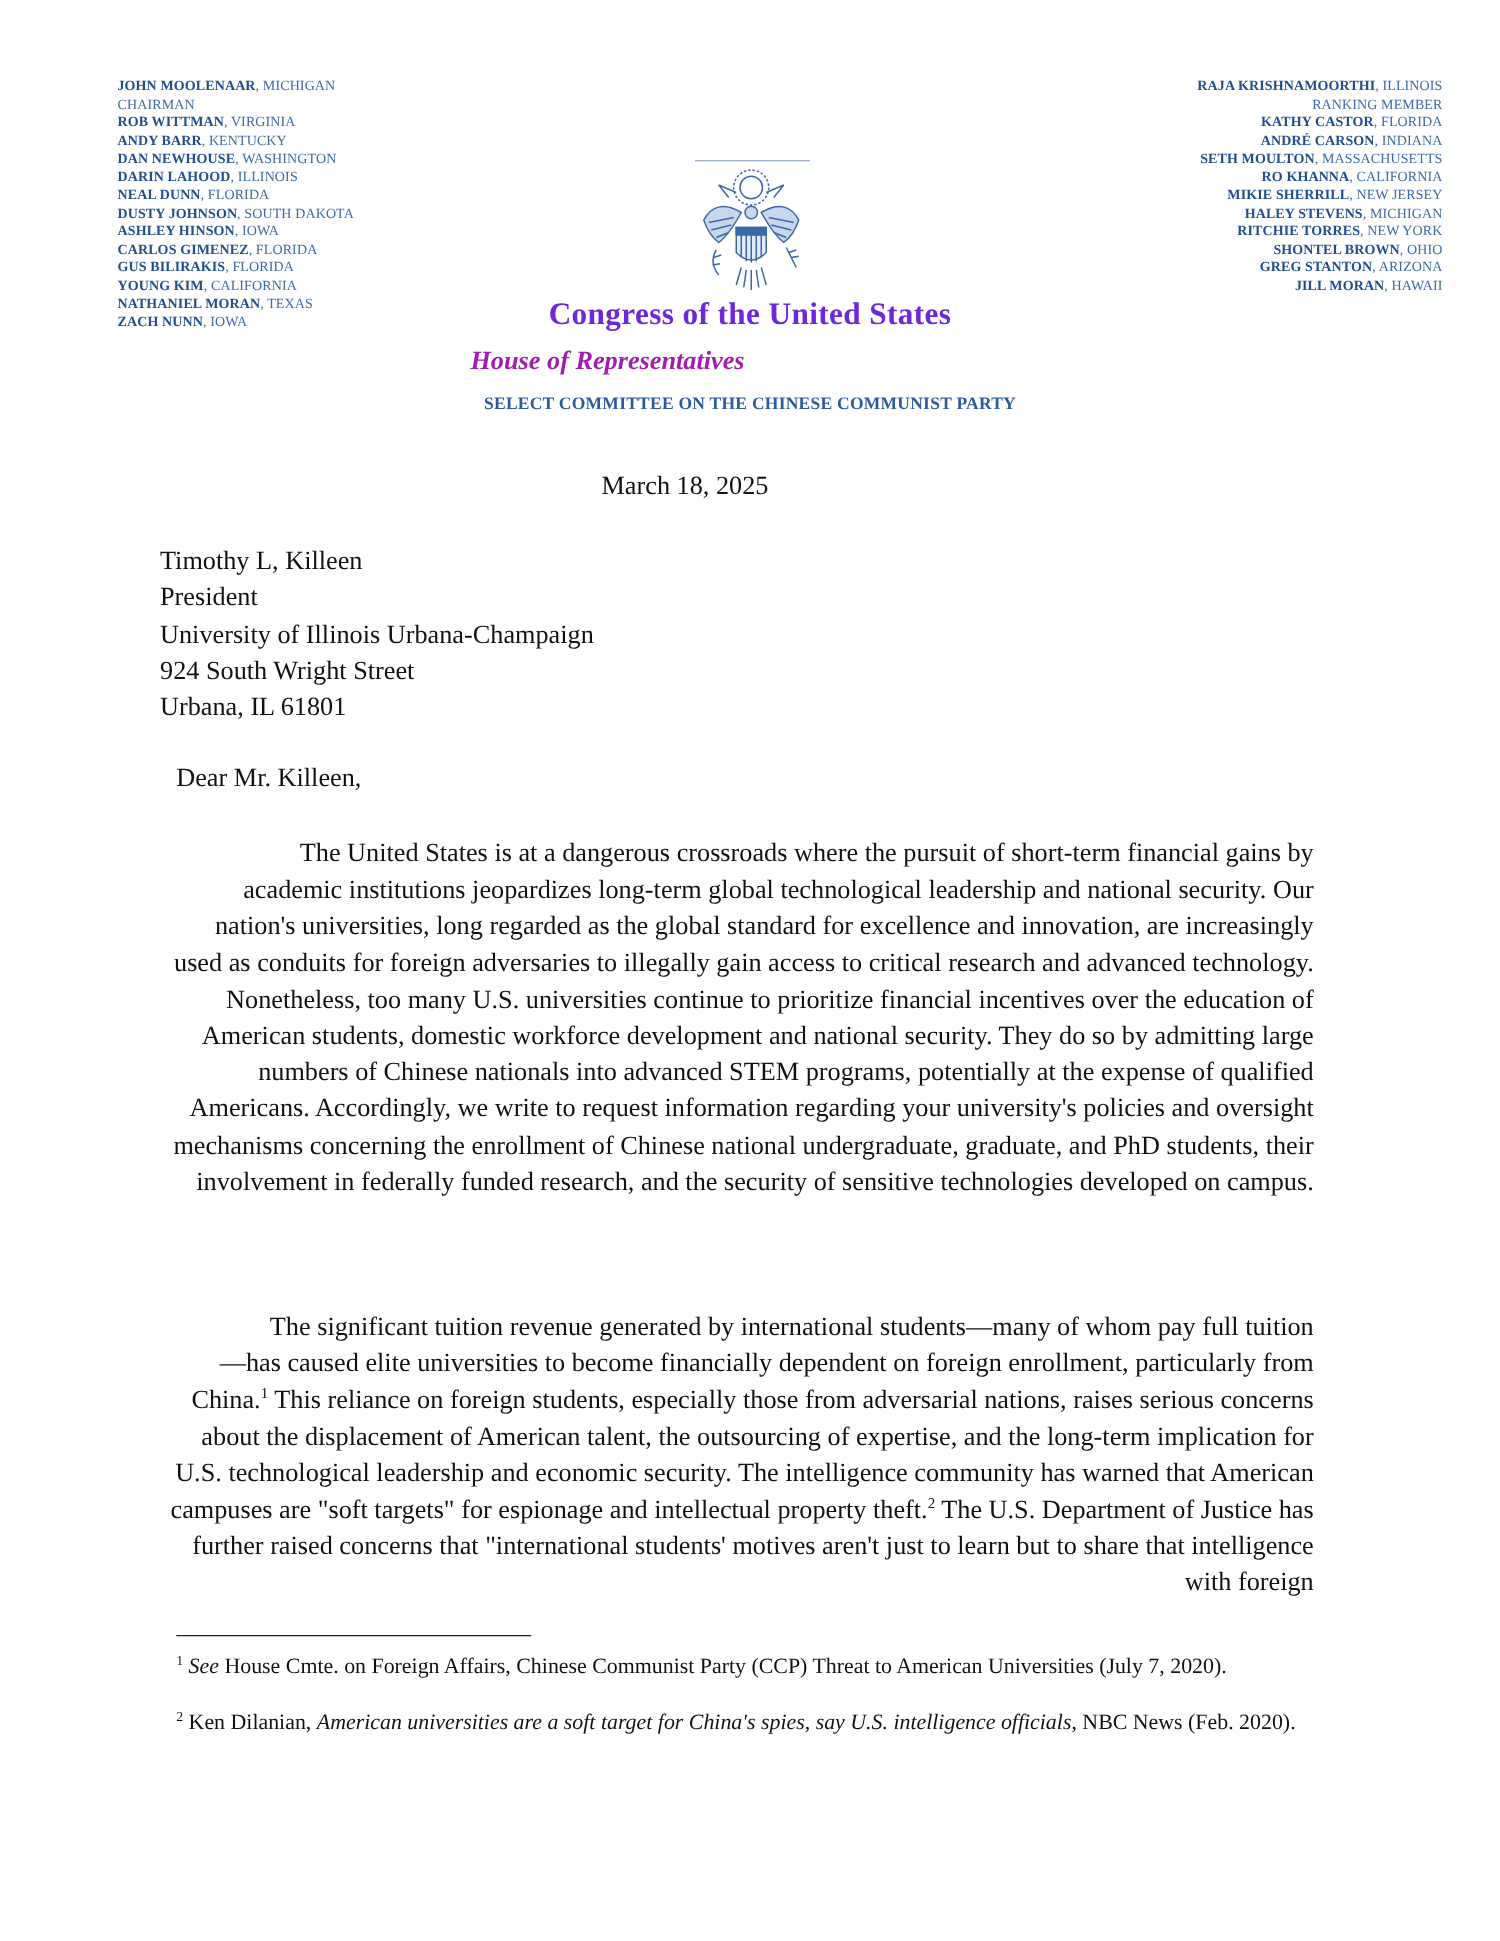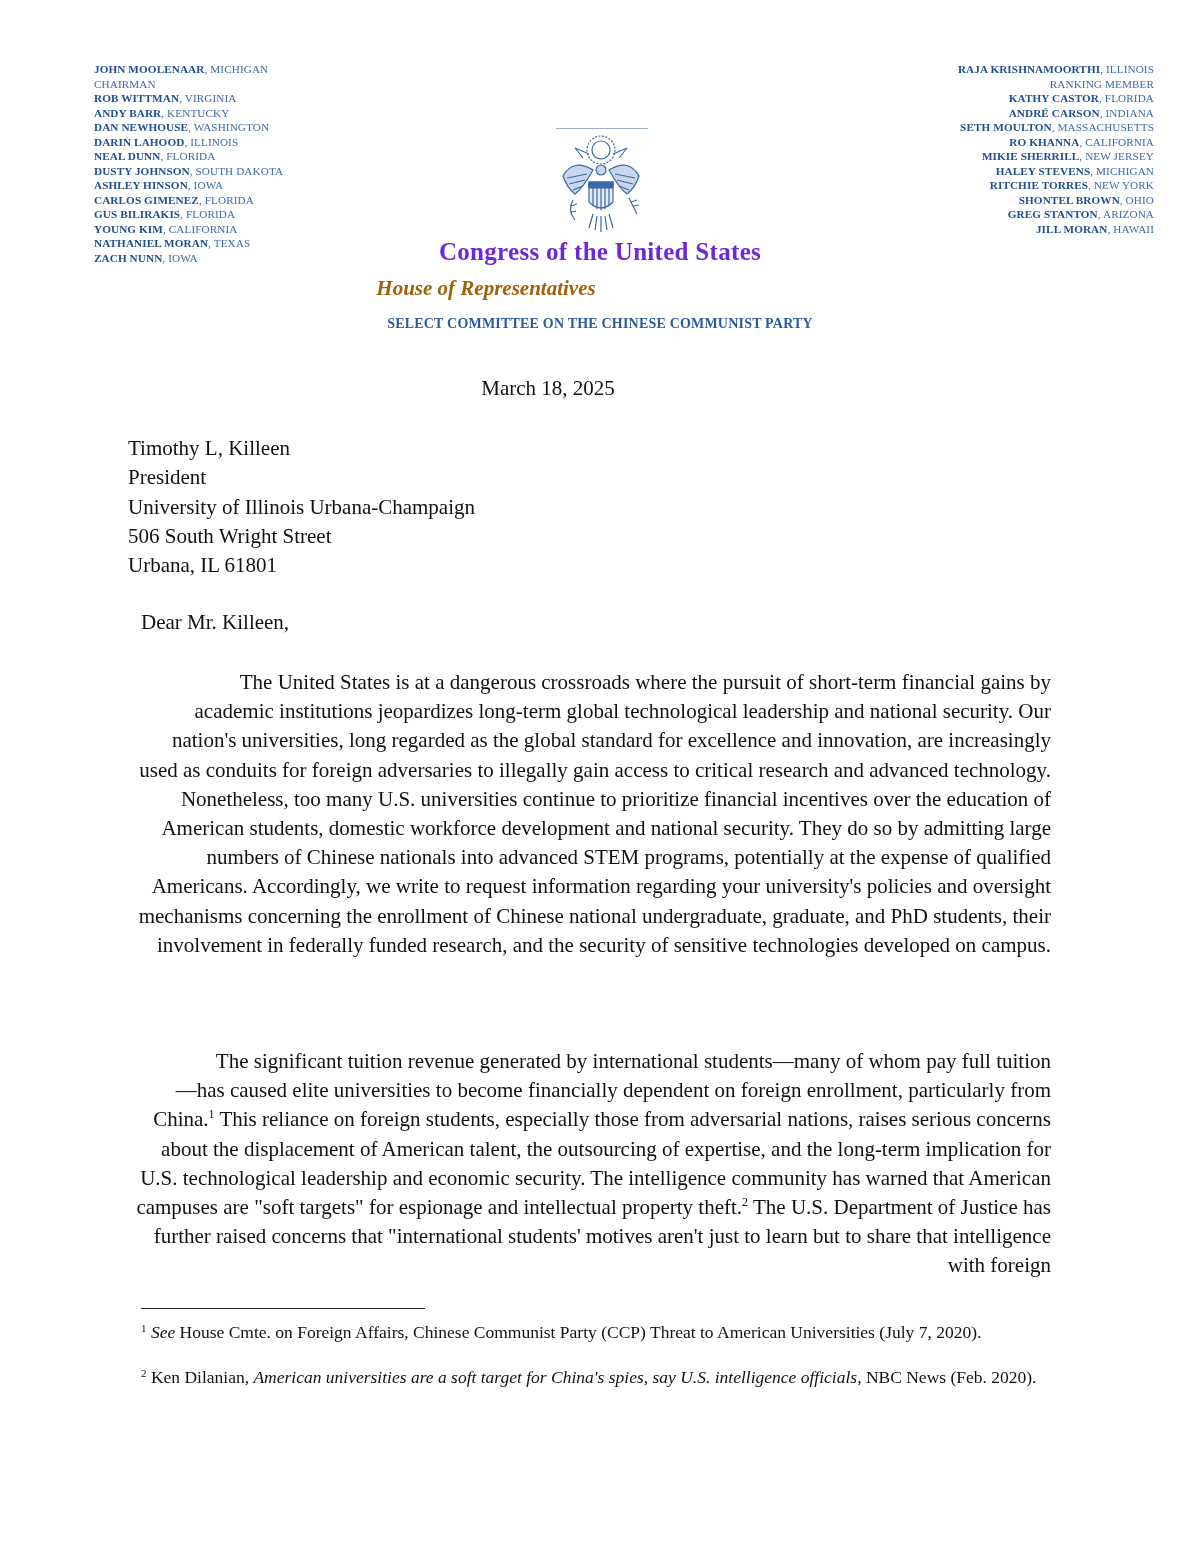--- a/index.html
+++ b/index.html
@@ -6,21 +6,21 @@
   body { width: 1200px; height: 1553px; position: relative; overflow: hidden; font-family: "Liberation Serif", serif; color: #111; }
   .roster { position: absolute; top: 62px; font-family: "Liberation Serif", serif; font-size: 11.2px; line-height: 14.5px; color: #2a5a9a; letter-spacing: 0.1px; margin-left: 48px; }
   .roster .nm { font-weight: bold; color: #1f4f8f; }
   .roster .st { font-weight: normal; color: #3d6aa8; }
   #roster-left { left: 46px; text-align: left; }
   #roster-right { right: 46px; text-align: right; }
   .roster .line { white-space: nowrap; }
   #seal { position: absolute; left: 553px; top: 128px; width: 96px; height: 108px; }
   #seal-rule { position: absolute; left: 556px; top: 128px; width: 92px; height: 1px; background: #9bb0cc; }
   #congress-title { position: absolute; left: 0; width: 1200px; top: 238px; text-align: center; font-family: "Liberation Serif", serif; font-weight: bold; font-size: 25px; color: #6d28d9; letter-spacing: 0.3px; }
-  #house-title { position: absolute; left: 0; width: 972px; top: 276px; text-align: center; font-family: "Liberation Serif", serif; font-weight: bold; font-style: italic; font-size: 21px; color: #a16207; }
+  #house-title { position: absolute; left: 0; width: 972px; top: 276px; text-align: center; font-family: "Liberation Serif", serif; font-weight: bold; font-style: italic; font-size: 21px; color: #a21caf; }
   #committee { position: absolute; left: 0; width: 1200px; top: 316px; text-align: center; font-family: "Liberation Serif", serif; font-weight: bold; font-size: 14px; color: #2a5b9e; letter-spacing: 0.2px; }
   #date { position: absolute; left: 0; width: 1096px; top: 376px; text-align: center; font-size: 21px; }
   #address { position: absolute; left: 128px; top: 434px; font-size: 21px; line-height: 29.3px; }
   #salutation { position: absolute; left: 141px; top: 610px; font-size: 21px; }
   .para { position: absolute; left: 131px; width: 920px; font-size: 21px; line-height: 29.2px; text-indent: 71px; text-align: right; }
   #para1 { top: 668px; }
   #para2 { top: 1047px; }
   sup { font-size: 12px; line-height: 0; vertical-align: 8px; }
   #fn-rule { position: absolute; left: 141px; top: 1308px; width: 284px; height: 1px; background: #222; }
   .fn { position: absolute; left: 141px; width: 910px; font-size: 17.5px; line-height: 22.5px; }
@@ -86,21 +86,21 @@
 <div id="congress-title">Congress of the United States</div>
 <div id="house-title">House of Representatives</div>
 <div id="committee">SELECT COMMITTEE ON THE CHINESE COMMUNIST PARTY</div>
 
 <div id="date">March 18, 2025</div>
 
 <div id="address">
   <div>Timothy L, Killeen</div>
   <div>President</div>
   <div>University of Illinois Urbana-Champaign</div>
-  <div>506 South Wright Street</div>
+  <div>924 South Wright Street</div>
   <div>Urbana, IL 61801</div>
 </div>
 
 <div id="salutation">Dear Mr. Killeen,</div>
 
 <div id="para1" class="para">The United States is at a dangerous crossroads where the pursuit of short-term financial gains by academic institutions jeopardizes long-term global technological leadership and national security. Our nation's universities, long regarded as the global standard for excellence and innovation, are increasingly used as conduits for foreign adversaries to illegally gain access to critical research and advanced technology. Nonetheless, too many U.S. universities continue to prioritize financial incentives over the education of American students, domestic workforce development and national security. They do so by admitting large numbers of Chinese nationals into advanced STEM programs, potentially at the expense of qualified Americans. Accordingly, we write to request information regarding your university's policies and oversight mechanisms concerning the enrollment of Chinese national undergraduate, graduate, and PhD students, their involvement in federally funded research, and the security of sensitive technologies developed on campus.</div>
 
 <div id="para2" class="para"><span>The significant tuition revenue generated by international students—many of whom pay full tuition—has caused elite universities to become financially dependent on foreign enrollment, particularly from China.</span><sup>1</sup><span> This reliance on foreign students, especially those from adversarial nations, raises serious concerns about the displacement of American talent, the outsourcing of expertise, and the long-term implication for U.S. technological leadership and economic security. The intelligence community has warned that American campuses are "soft targets" for espionage and intellectual property theft.</span><sup>2</sup><span> The U.S. Department of Justice has further raised concerns that "international students' motives aren't just to learn but to share that intelligence with foreign</span></div>
 
 <div id="fn-rule"></div>

